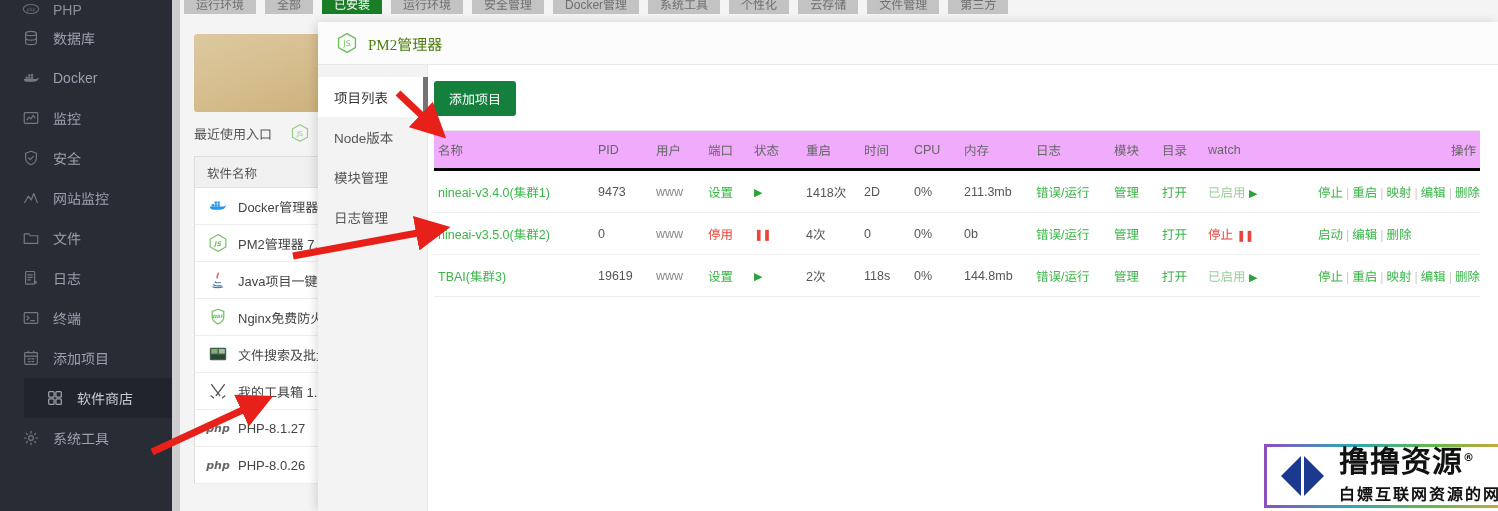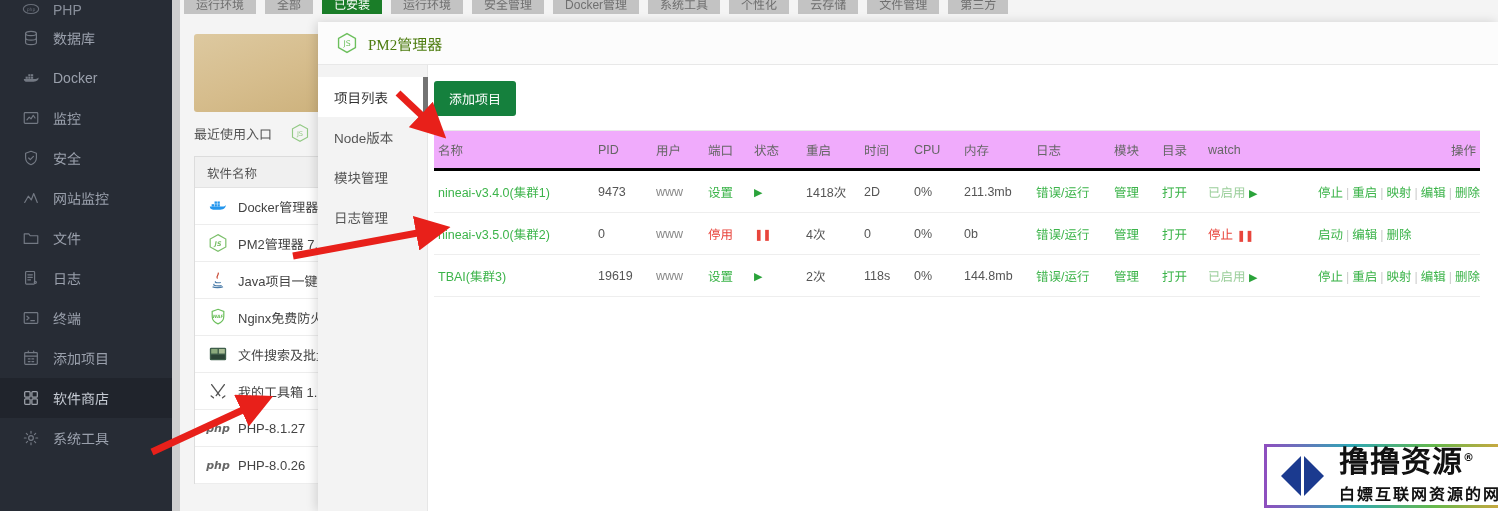--- a/index.html
+++ b/index.html
@@ -11,21 +11,21 @@
   }
   
   #sidebar{
     position:absolute;left:0;top:0;width:172px;height:511px;
     background:#272c35;z-index:5;
   }
   .side-item{
     height:40px;display:flex;align-items:center;
     padding-left:22px;color:#9aa0ac;font-size:14px;box-sizing:border-box;
   }
-  .side-item.active{background:#20242c;color:#c6cbd4;}
+  .side-item.active{background:#20242c;color:#c6cbd4;margin-left:24px;}
   .side-item .sic{
     width:18px;height:18px;margin-right:13px;flex:0 0 18px;
     display:inline-block;opacity:.75;
     color:#8d939e;
   }
   .side-item .sic svg{display:block;}
   .side-label{white-space:nowrap;}
   #sidebar-scrollbar{
     position:absolute;left:172px;top:0;width:8px;height:511px;
     background:#cfcfcf;z-index:6;

